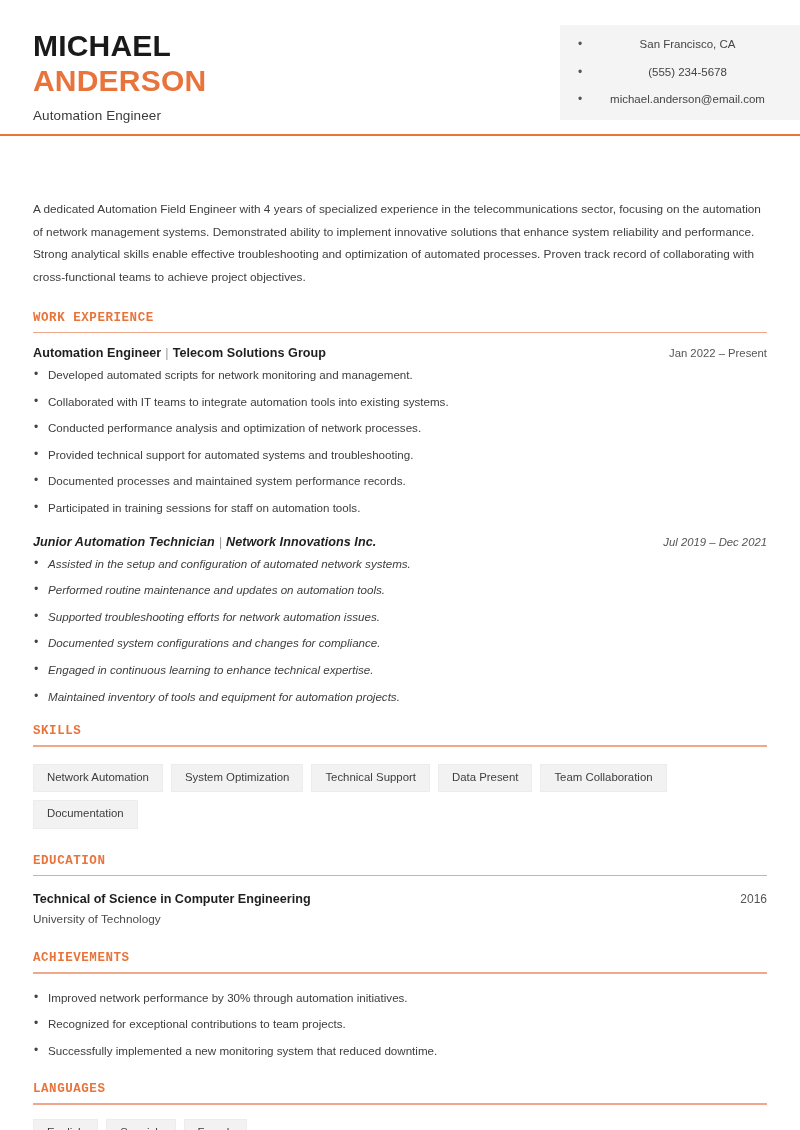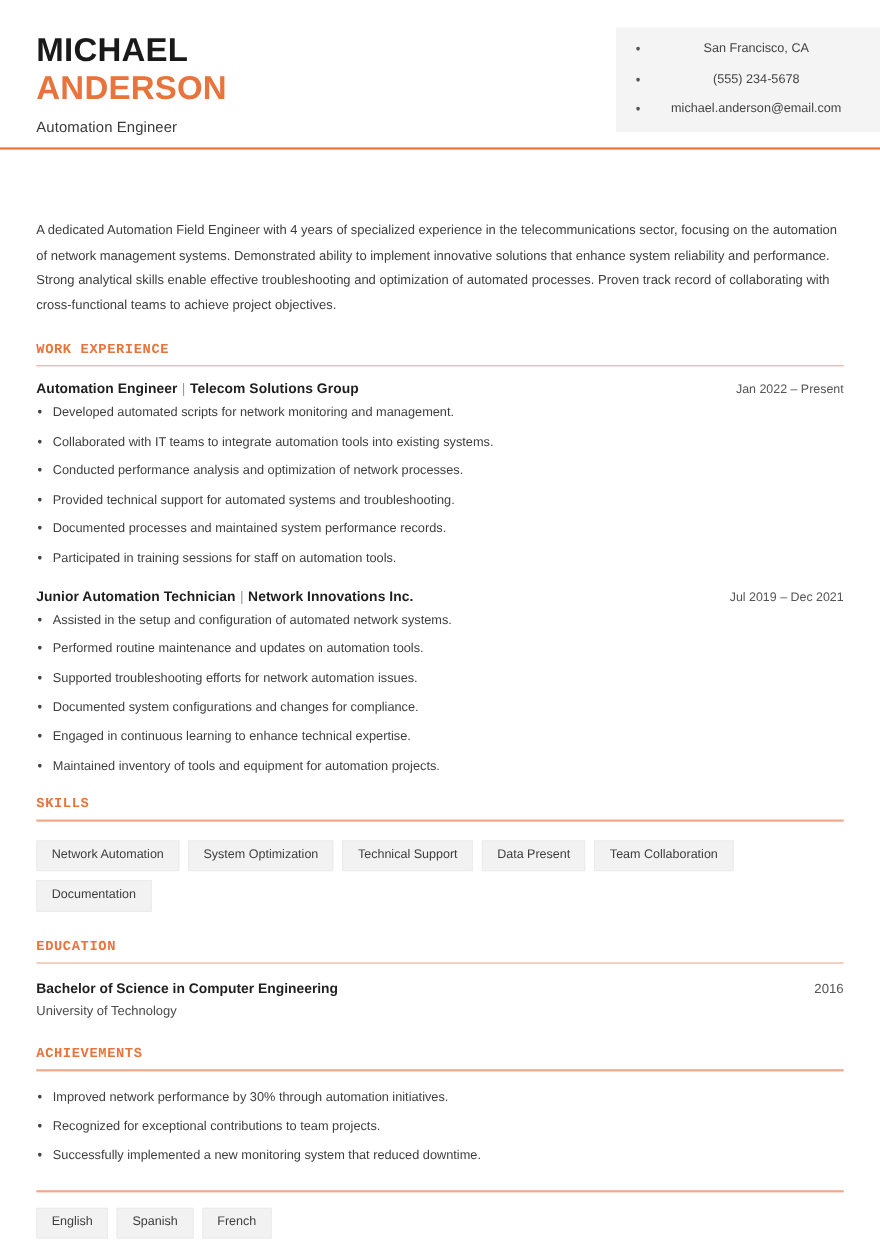--- a/index.html
+++ b/index.html
@@ -122,21 +122,21 @@
     font-family: Liberation Mono, monospace;
   }
   .section-rule {
     height: 1.5px;
     background: #F0A88A;
     margin-bottom: 13px;
   }
 
   
   .entry { margin-bottom: 17px; }
-  .entry:last-child { margin-bottom: 0; }
+  .entry:last-child { margin-bottom: 0; font-style: italic; }
   .entry-head {
     display: flex;
     align-items: baseline;
     justify-content: space-between;
   }
   .entry-heading {
     font-size: 12.6px;
     font-weight: 700;
     color: #1f1f1f;
     letter-spacing: 0.05px;
@@ -302,37 +302,38 @@
         <span class="tag">Data Present</span>
         <span class="tag">Team Collaboration</span>
         <span class="tag">Documentation</span>
       </div>
     </div>
 
     <div class="section education">
       <div class="section-title">EDUCATION</div>
       <div class="section-rule"></div>
       <div class="edu-head">
-        <div class="edu-degree">Bachelor of Science in Computer Engineering</div>
+        <div class="edu-degree">Technical of Science in Computer Engineering</div>
         <div class="edu-year">2016</div>
       </div>
       <div class="edu-school">University of Technology</div>
     </div>
 
     <div class="section achievements">
       <div class="section-title">ACHIEVEMENTS</div>
       <div class="section-rule"></div>
       <ul class="bullets" style="margin-top:0;">
         <li>Improved network performance by 30% through automation initiatives.</li>
         <li>Recognized for exceptional contributions to team projects.</li>
         <li>Successfully implemented a new monitoring system that reduced downtime.</li>
       </ul>
     </div>
 
     <div class="section languages">
+      <div class="section-title">LANGUAGES</div>
       <div class="section-rule"></div>
       <div class="tags">
         <span class="tag">English</span>
         <span class="tag">Spanish</span>
         <span class="tag">French</span>
       </div>
     </div>
 
   </div>
 </div>

